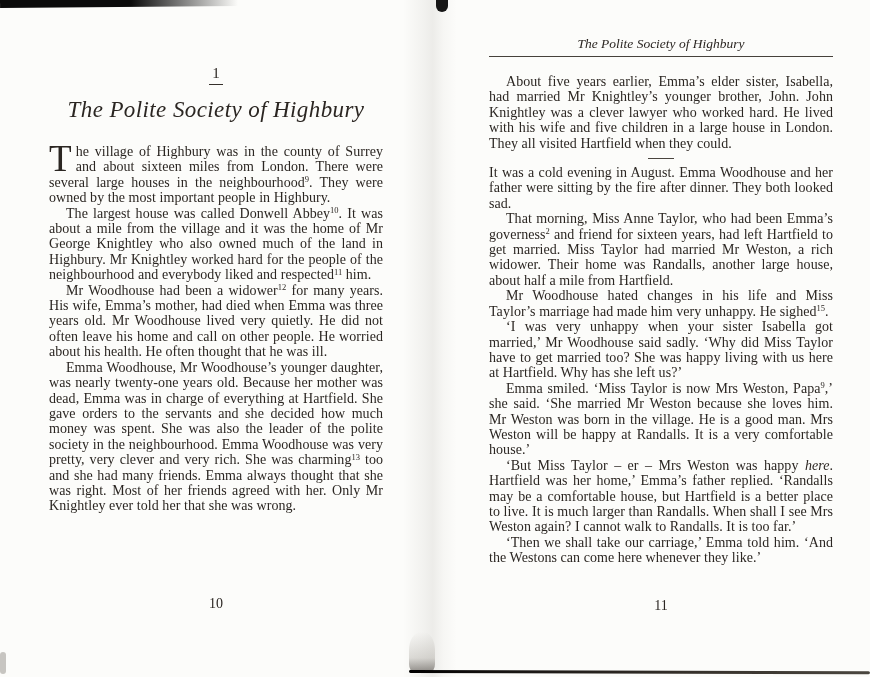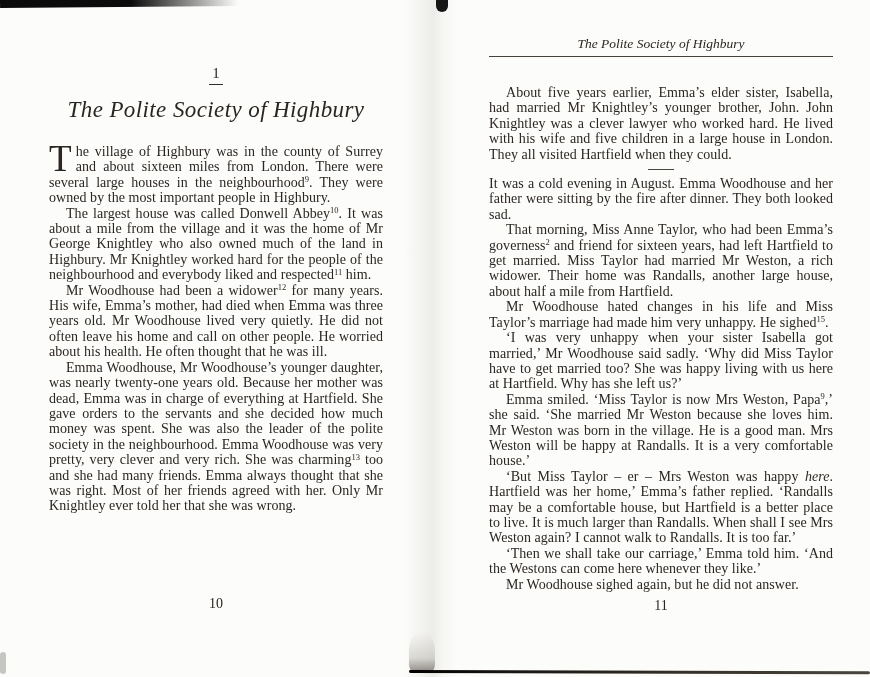--- a/index.html
+++ b/index.html
@@ -35,21 +35,21 @@
   }
   .dropcap{
     float:left;font-size:37px;line-height:28px;
     padding:1px 4px 0 0;
   }
 
   .running-header{
     text-align:center;font-style:italic;font-size:13.5px;line-height:16px;
   }
   .header-rule{border-top:1px solid #46413b;margin-top:4px;}
-  .page-right .body{margin-top:28px;}
+  .page-right .body{margin-top:17px;}
 
   .divider{
     width:26px;border-top:1px solid #4a453f;margin:7px auto 6px auto;
   }
 
   .pagenum{
     position:absolute;text-align:center;font-size:14px;
   }
   .pagenum-left{left:49px;width:334px;top:596px;}
   .pagenum-right{left:489px;width:344px;top:598px;}
@@ -123,18 +123,17 @@
     <div class="body" id="right-body">
         <p class="para indent">About five years earlier, Emma’s elder sister, Isabella, had married Mr Knightley’s younger brother, John. John Knightley was a clever lawyer who worked hard. He lived with his wife and five children in a large house in London. They all visited Hartfield when they could.</p>
         <div class="divider"></div>
         <p class="para">It was a cold evening in August. Emma Woodhouse and her father were sitting by the fire after dinner. They both looked sad.</p>
         <p class="para indent">That morning, Miss Anne Taylor, who had been Emma’s governess<sup>2</sup> and friend for sixteen years, had left Hartfield to get married. Miss Taylor had married Mr Weston, a rich widower. Their home was Randalls, another large house, about half a mile from Hartfield.</p>
         <p class="para indent">Mr Woodhouse hated changes in his life and Miss Taylor’s marriage had made him very unhappy. He sighed<sup>15</sup>.</p>
         <p class="para indent">‘I was very unhappy when your sister Isabella got married,’ Mr Woodhouse said sadly. ‘Why did Miss Taylor have to get married too? She was happy living with us here at Hartfield. Why has she left us?’</p>
         <p class="para indent">Emma smiled. ‘Miss Taylor is now Mrs Weston, Papa<sup>9</sup>,’ she said. ‘She married Mr Weston because she loves him. Mr Weston was born in the village. He is a good man. Mrs Weston will be happy at Randalls. It is a very comfortable house.’</p>
         <p class="para indent">‘But Miss Taylor – er – Mrs Weston was happy <i>here</i>. Hartfield was her home,’ Emma’s father replied. ‘Randalls may be a comfortable house, but Hartfield is a better place to live. It is much larger than Randalls. When shall I see Mrs Weston again? I cannot walk to Randalls. It is too far.’</p>
         <p class="para indent">‘Then we shall take our carriage,’ Emma told him. ‘And the Westons can come here whenever they like.’</p>
-        <p class="para indent">Mr Woodhouse sighed again, but he did not answer.</p>
       </div>
   </div>
   <div class="pagenum pagenum-right">11</div>
 
 </div>
 
 </body></html>

